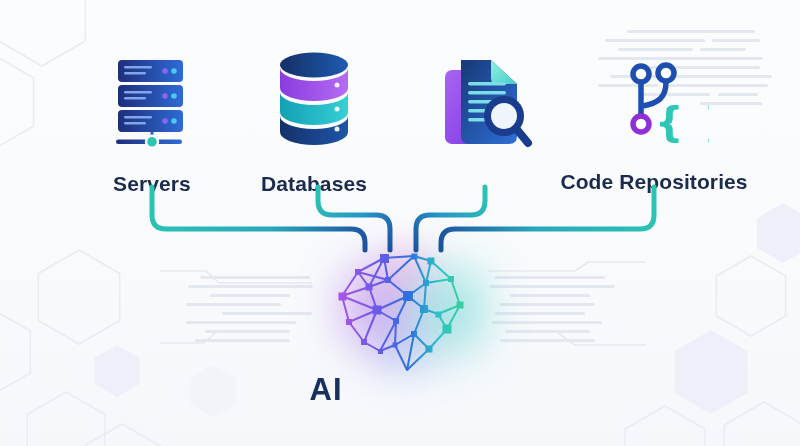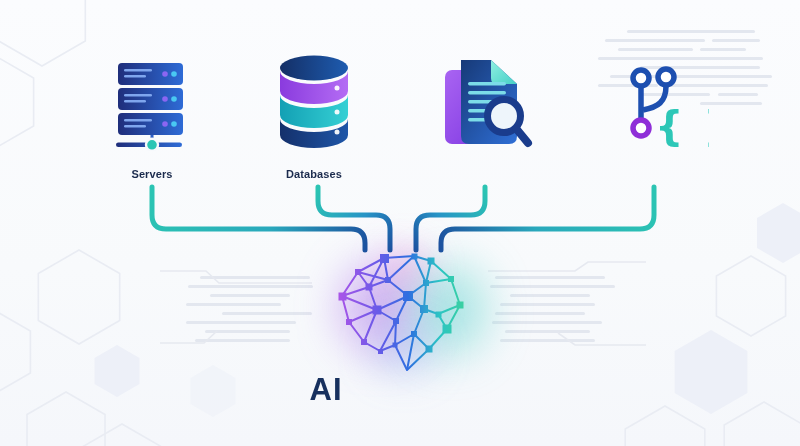--- a/index.html
+++ b/index.html
@@ -13,21 +13,21 @@
     background:linear-gradient(180deg,#FBFCFE 0%, #F8FAFC 60%, #F5F7FB 100%);
   }
   svg{display:block;}
   .abs{position:absolute;}
   .column{
     position:absolute; top:52px; width:176px; height:132px;
     display:flex; flex-direction:column; align-items:center;
   }
   .icon-slot{height:102px; display:flex; align-items:center; justify-content:center;}
   .col-label{
-    margin-top:14px; font-size:11px; font-weight:700; color:var(--navy-text);
+    margin-top:24px; font-size:21px; font-weight:700; color:var(--navy-text);
     letter-spacing:.1px; white-space:nowrap;
   }
   #glow-purple{left:340px; top:262px; width:78px; height:90px; border-radius:50%;
     background:rgba(156,84,228,.42); filter:blur(22px);}
   #glow-teal{left:412px; top:264px; width:76px; height:92px; border-radius:50%;
     background:rgba(45,198,190,.38); filter:blur(22px);}
   #glow-pink{left:382px; top:246px; width:52px; height:42px; border-radius:50%;
     background:rgba(233,128,216,.32); filter:blur(16px);}
   #glow-stem{left:372px; top:328px; width:64px; height:48px; border-radius:50%;
     background:rgba(118,150,232,.28); filter:blur(18px);}
@@ -224,20 +224,21 @@
           </linearGradient>
         </defs>
         <line x1="28" y1="30" x2="28" y2="64" stroke="#1D4FB0" stroke-width="5.5"></line>
         <path d="M53 30 C53 46 45 51 30 54" stroke="#1D4FB0" stroke-width="5.5" fill="none"></path>
         <circle cx="28" cy="22" r="8" fill="#FFFFFF" stroke="#1D4FB0" stroke-width="5.5"></circle>
         <circle cx="53" cy="21" r="8" fill="#FFFFFF" stroke="#1D4FB0" stroke-width="5.5"></circle>
         <circle cx="28" cy="72" r="8" fill="#FFFFFF" stroke="#8F2FD8" stroke-width="5.5"></circle>
         <text x="42" y="84" font-family="DejaVu Sans, sans-serif" font-size="40" font-weight="bold" letter-spacing="3" fill="url(#braceG)">{ }</text>
       </svg>
     </div>
+    <div class="col-label">Code Repositories</div>
   </div>
 
   <div class="abs" id="glow-purple"></div>
   <div class="abs" id="glow-pink"></div>
   <div class="abs" id="glow-teal"></div>
   <div class="abs" id="glow-stem"></div>
 
   <svg class="abs" width="800" height="446" viewBox="0 0 800 446" style="left:0;top:0;">
     <defs>
       <linearGradient id="c1" gradientUnits="userSpaceOnUse" x1="152" y1="190" x2="370" y2="248">

